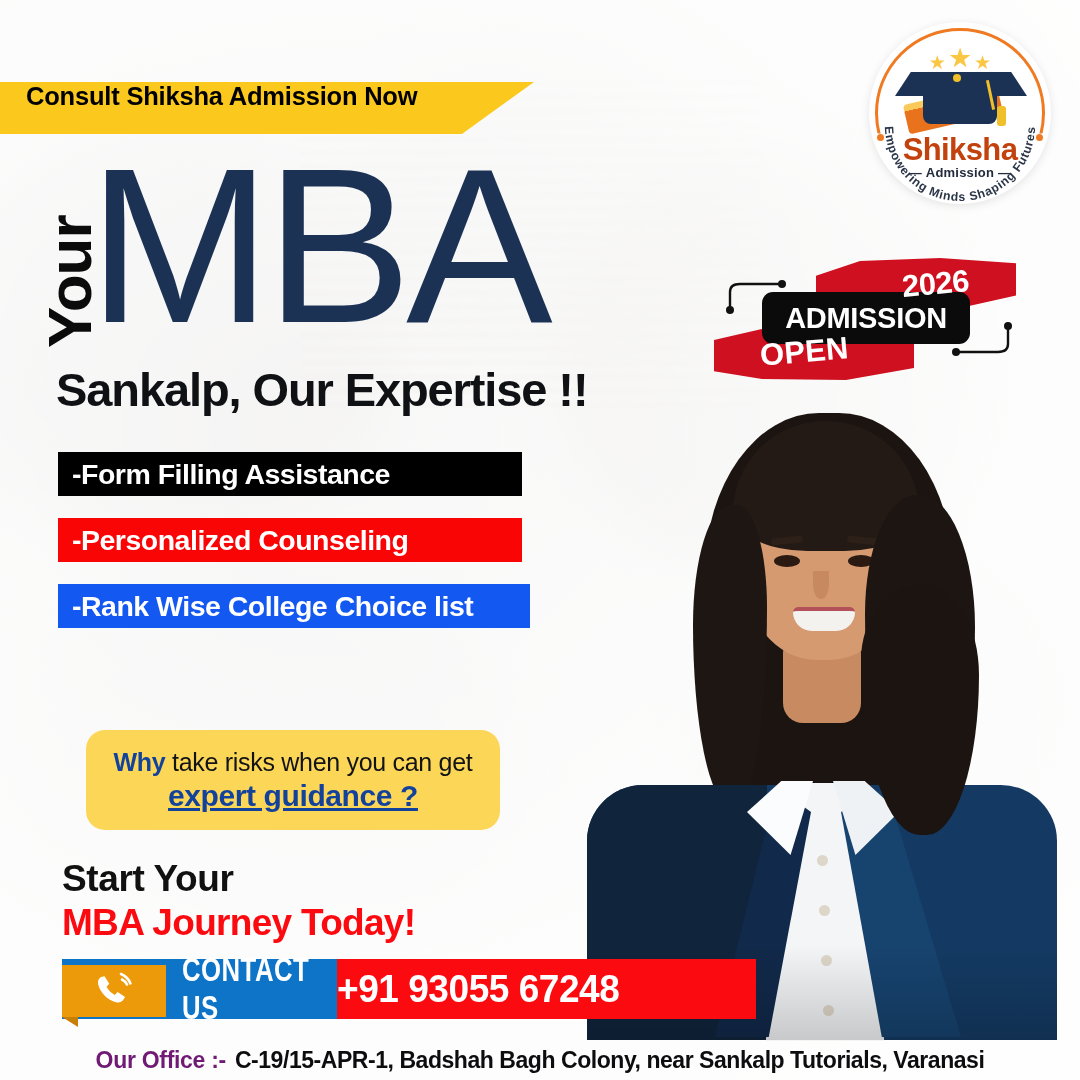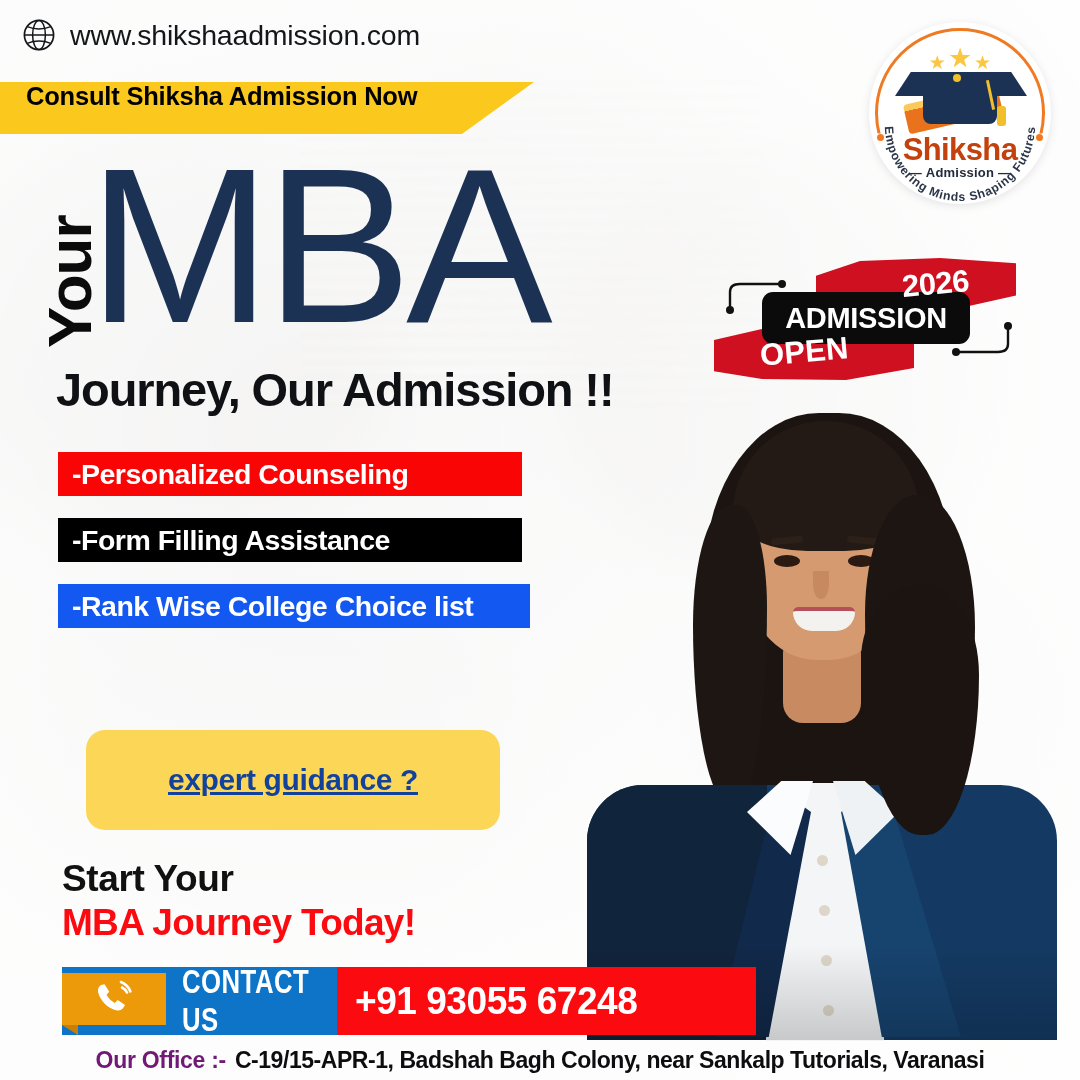--- a/index.html
+++ b/index.html
@@ -151,23 +151,23 @@
   }
   .why-l1 { font-size:25px; color:#121316; letter-spacing:-.3px; }
   .why-l1 b { color:#12429b; }
   .why-l2 { font-size:30px; font-weight:bold; color:#12429b; letter-spacing:-.4px;text-decoration:underline; }
 
   
   .start { position:absolute; left:62px; top:858px; font-size:37px; font-weight:bold; color:#111; letter-spacing:-.4px; }
   .start2 { position:absolute; left:62px; top:902px; font-size:37px; font-weight:bold; color:#fb0a10; letter-spacing:-.7px; }
 
   
-  .cbar { position:absolute; left:62px; top:959px; width:694px; height:68px; display:flex;margin-top:8px; }
+  .cbar { position:absolute; left:62px; top:959px; width:694px; height:60px; display:flex; }
   .cbar-blue { width:275px; background:#0e74c8; display:flex; align-items:center; }
-  .cbar-red  { flex:1; background:#fb0a10; display:flex; align-items:center; padding-left:18px; }
+  .cbar-red  { flex:1; background:#fb0a10; display:flex; align-items:center; }
   .phone-box {
     position:absolute; left:0px; top:6px; width:104px; height:52px; background:#ec9a09;
     display:flex; align-items:center; justify-content:center;
   }
   .phone-box::after { content:""; position:absolute; left:0; bottom:-10px; width:16px; height:10px;
                       background:#c97f06; clip-path:polygon(0 0,100% 0,100% 100%); }
   .cbar-label { margin-left:120px; color:#fff; font-size:33px; font-weight:bold;
                 letter-spacing:.6px; transform:scaleX(.78); transform-origin:left center; }
   .cbar-num { color:#fff; font-size:39px; font-weight:bold; letter-spacing:-.5px;
               transform:scaleX(.95); transform-origin:left center; }
@@ -229,30 +229,20 @@
 
   <div class="bg-base"></div>
   <div class="bg-stripes"></div>
   <div class="bg-blob bg-b1"></div>
   <div class="bg-blob bg-b2"></div>
   <div class="bg-blob bg-b3"></div>
   <div class="bg-blob bg-b4"></div>
   <div class="bg-blob bg-b5"></div>
   <div class="bg-vig"></div>
 
-  <div class="site-row">
-    <svg class="globe" viewBox="0 0 34 34">
-      <circle cx="17" cy="17" r="14.6" fill="none" stroke="#15161a" stroke-width="1.7"></circle>
-      <ellipse cx="17" cy="17" rx="6.4" ry="14.6" fill="none" stroke="#15161a" stroke-width="1.5"></ellipse>
-      <line x1="2.4" y1="17" x2="31.6" y2="17" stroke="#15161a" stroke-width="1.5"></line>
-      <path d="M5.2 8.6 Q17 13.4 28.8 8.6" fill="none" stroke="#15161a" stroke-width="1.4"></path>
-      <path d="M5.2 25.4 Q17 20.6 28.8 25.4" fill="none" stroke="#15161a" stroke-width="1.4"></path>
-    </svg>
-    <div class="site-url">www.shikshaadmission.com</div>
-  </div>
 
   <div class="consult">
     <span>Consult Shiksha Admission Now</span>
   </div>
 
   <div class="logo">
     <div class="logo-ring"></div>
     <div class="logo-dot ldot-l"></div>
     <div class="logo-dot ldot-r"></div>
     <div class="logo-stars">
@@ -304,47 +294,50 @@
     <div class="p-btn" style="left:252px;top:470px"></div>
     <div class="p-btn" style="left:254px;top:520px"></div>
     <div class="p-btn" style="left:256px;top:570px"></div>
     <div class="p-btn" style="left:258px;top:620px"></div>
     <div class="p-hair-front"></div>
     <div class="p-shadow"></div>
   </div>
 
   <div class="your">Your</div>
   <div class="mba">MBA</div>
-  <div class="tagline">Journey, Our Admission !!</div>
+  <div class="tagline">Sankalp, Our Expertise !!</div>
 
   <div class="badge">
     <div class="rib rib-top"></div>
     <div class="rib rib-bot"></div>
     <svg class="badge-hook" style="left:10px;top:24px;width:60px;height:34px;" viewBox="0 0 60 34">
       <path d="M4 30 L4 12 Q4 4 14 4 L56 4"></path>
     </svg>
     <svg class="badge-hook" style="left:236px;top:66px;width:60px;height:34px;" viewBox="0 0 60 34">
       <path d="M56 4 L56 22 Q56 30 46 30 L4 30"></path>
     </svg>
     <div class="bhk-dot" style="left:10px;top:50px"></div>
     <div class="bhk-dot" style="left:62px;top:24px"></div>
     <div class="bhk-dot" style="left:288px;top:66px"></div>
     <div class="bhk-dot" style="left:236px;top:92px"></div>
     <div class="badge-main">ADMISSION</div>
     <div class="badge-year">2026</div>
     <div class="badge-open">OPEN</div>
   </div>
 
   <div class="bars">
+    <div class="bar bar-black">-Form Filling Assistance</div>
     <div class="bar bar-red">-Personalized Counseling</div>
-    <div class="bar bar-black">-Form Filling Assistance</div>
     <div class="bar bar-blue">-Rank Wise College Choice list</div>
   </div>
 
   <div class="why">
+    <div class="why-l1">
+      <b>Why</b><span> take risks when you can get</span>
+    </div>
     <div class="why-l2">expert guidance ?</div>
   </div>
 
   <div class="start">Start Your</div>
   <div class="start2">MBA Journey Today!</div>
 
   <div class="cbar">
     <div class="cbar-blue">
       <div class="phone-box">
         <svg width="52" height="52" viewBox="0 0 52 52">

